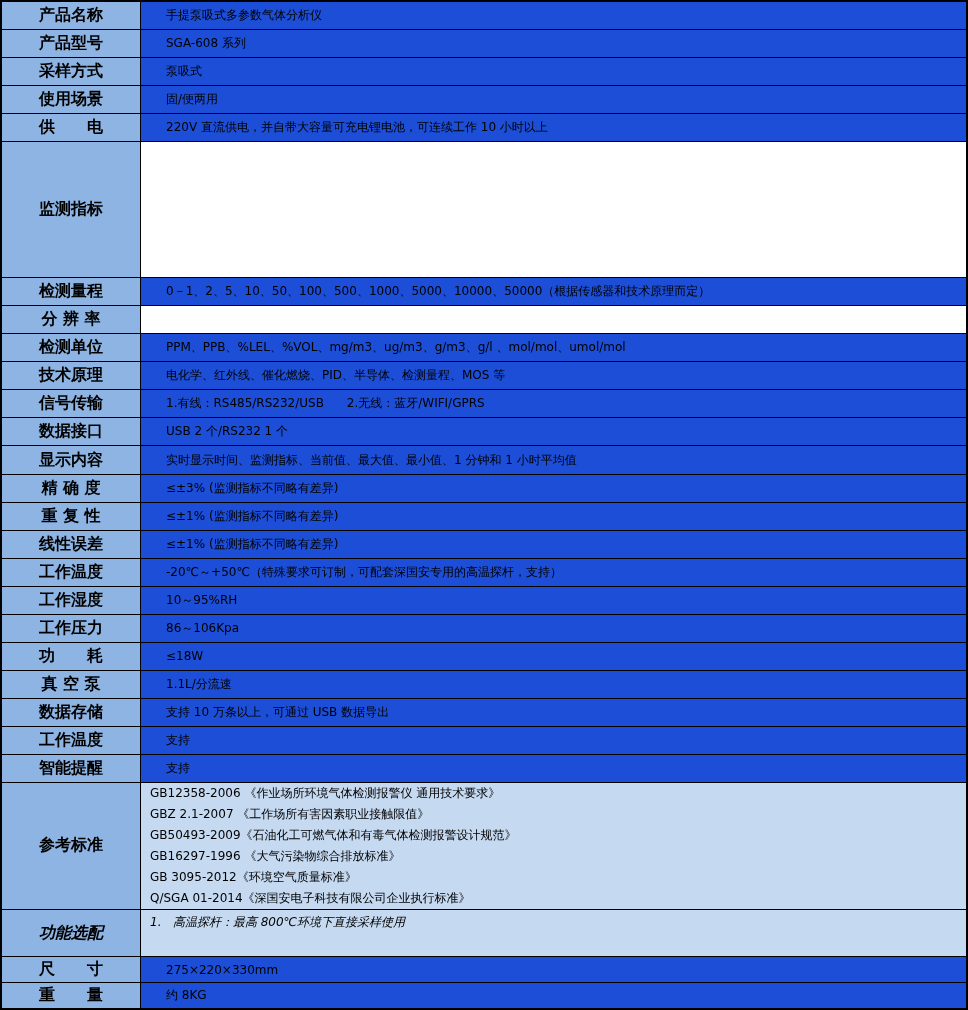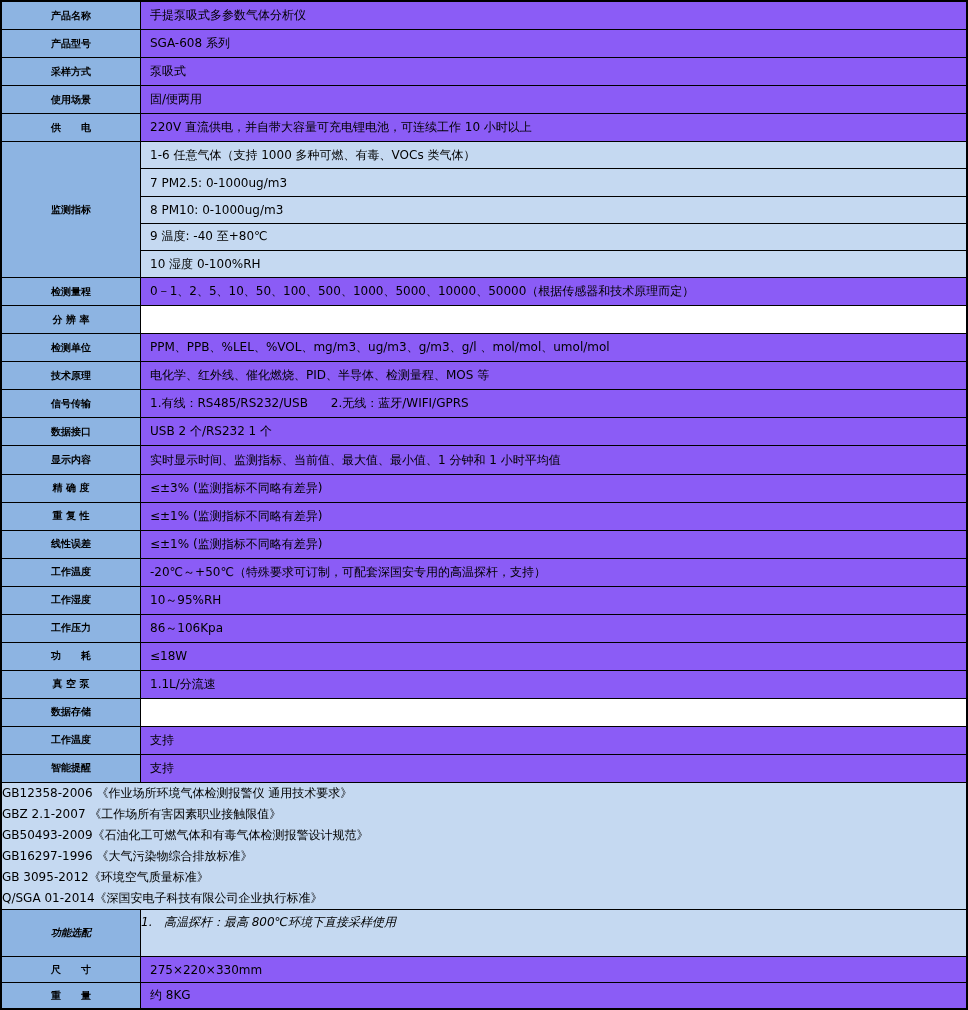--- a/index.html
+++ b/index.html
@@ -14,42 +14,42 @@
   .row:first-child{border-top:none;}
   .row-monitor{flex:135 0 0;}
   .row-standards{flex:126 0 0;}
   .row-options{flex:46 0 0;font-style:italic;}
   .row-dim,.row-weight{flex:25 0 0;}
   .label-cell{
     width:138px;flex:0 0 138px;
     background:#8DB4E2;
     border-right:1px solid #000;
     display:flex;align-items:center;justify-content:center;
-    font-weight:bold;font-size:10px;
+    font-weight:bold;font-size:16px;
     text-align:center;white-space:pre;
   }
   .value-cell{
-    flex:1;background:#8b5cf6;
+    flex:1;background:#1d4ed8;
     display:flex;align-items:center;
-    padding-left:9px;font-size:12px;white-space:pre-wrap;
+    padding-left:25px;font-size:12px;white-space:pre-wrap;
   }
   .value-stack{
     flex:1;background:#C5D9F1;
     display:flex;flex-direction:column;
   }
   .sub-row{
     flex:1;display:flex;align-items:center;
     padding-left:9px;font-size:12px;white-space:pre-wrap;
     border-top:1px solid #000;
   }
   .sub-row:first-child{border-top:none;}
   .value-lines{
     flex:1;background:#C5D9F1;
     display:flex;flex-direction:column;justify-content:center;
-    font-size:12px;
+    padding-left:9px;font-size:12px;
   }
   .line{line-height:21px;white-space:pre-wrap;}
   .value-lines-options .line{line-height:22px;margin-top:36px;}
 </style>
 </head>
 <body>
 
 <div id="spec-table">
 
   <div class="row">
@@ -72,27 +72,20 @@
     <div class="value-cell">固/便两用</div>
   </div>
 
   <div class="row">
     <div class="label-cell">供　　电</div>
     <div class="value-cell">220V 直流供电，并自带大容量可充电锂电池，可连续工作 10 小时以上</div>
   </div>
 
   <div class="row row-monitor">
     <div class="label-cell">监测指标</div>
-    <div class="value-stack">
-      <div class="sub-row">1-6 任意气体（支持 1000 多种可燃、有毒、VOCs 类气体）</div>
-      <div class="sub-row">7 PM2.5: 0-1000ug/m3</div>
-      <div class="sub-row">8 PM10: 0-1000ug/m3</div>
-      <div class="sub-row">9 温度: -40 至+80℃</div>
-      <div class="sub-row">10 湿度 0-100%RH</div>
-    </div>
   </div>
 
   <div class="row">
     <div class="label-cell">检测量程</div>
     <div class="value-cell">0－1、2、5、10、50、100、500、1000、5000、10000、50000（根据传感器和技术原理而定）</div>
   </div>
 
   <div class="row">
     <div class="label-cell">分 辨 率</div>
   </div>
@@ -158,33 +151,35 @@
     <div class="value-cell">≤18W</div>
   </div>
 
   <div class="row">
     <div class="label-cell">真 空 泵</div>
     <div class="value-cell">1.1L/分流速</div>
   </div>
 
   <div class="row">
     <div class="label-cell">数据存储</div>
+    <div class="value-cell">支持 10 万条以上，可通过 USB 数据导出</div>
   </div>
 
   <div class="row">
     <div class="label-cell">工作温度</div>
     <div class="value-cell">支持</div>
   </div>
 
   <div class="row">
     <div class="label-cell">智能提醒</div>
     <div class="value-cell">支持</div>
   </div>
 
   <div class="row row-standards">
+    <div class="label-cell">参考标准</div>
     <div class="value-lines">
       <div class="line">GB12358-2006 《作业场所环境气体检测报警仪 通用技术要求》</div>
       <div class="line">GBZ 2.1-2007 《工作场所有害因素职业接触限值》</div>
       <div class="line">GB50493-2009《石油化工可燃气体和有毒气体检测报警设计规范》</div>
       <div class="line">GB16297-1996 《大气污染物综合排放标准》</div>
       <div class="line">GB 3095-2012《环境空气质量标准》</div>
       <div class="line">Q/SGA 01-2014《深国安电子科技有限公司企业执行标准》</div>
     </div>
   </div>
 

